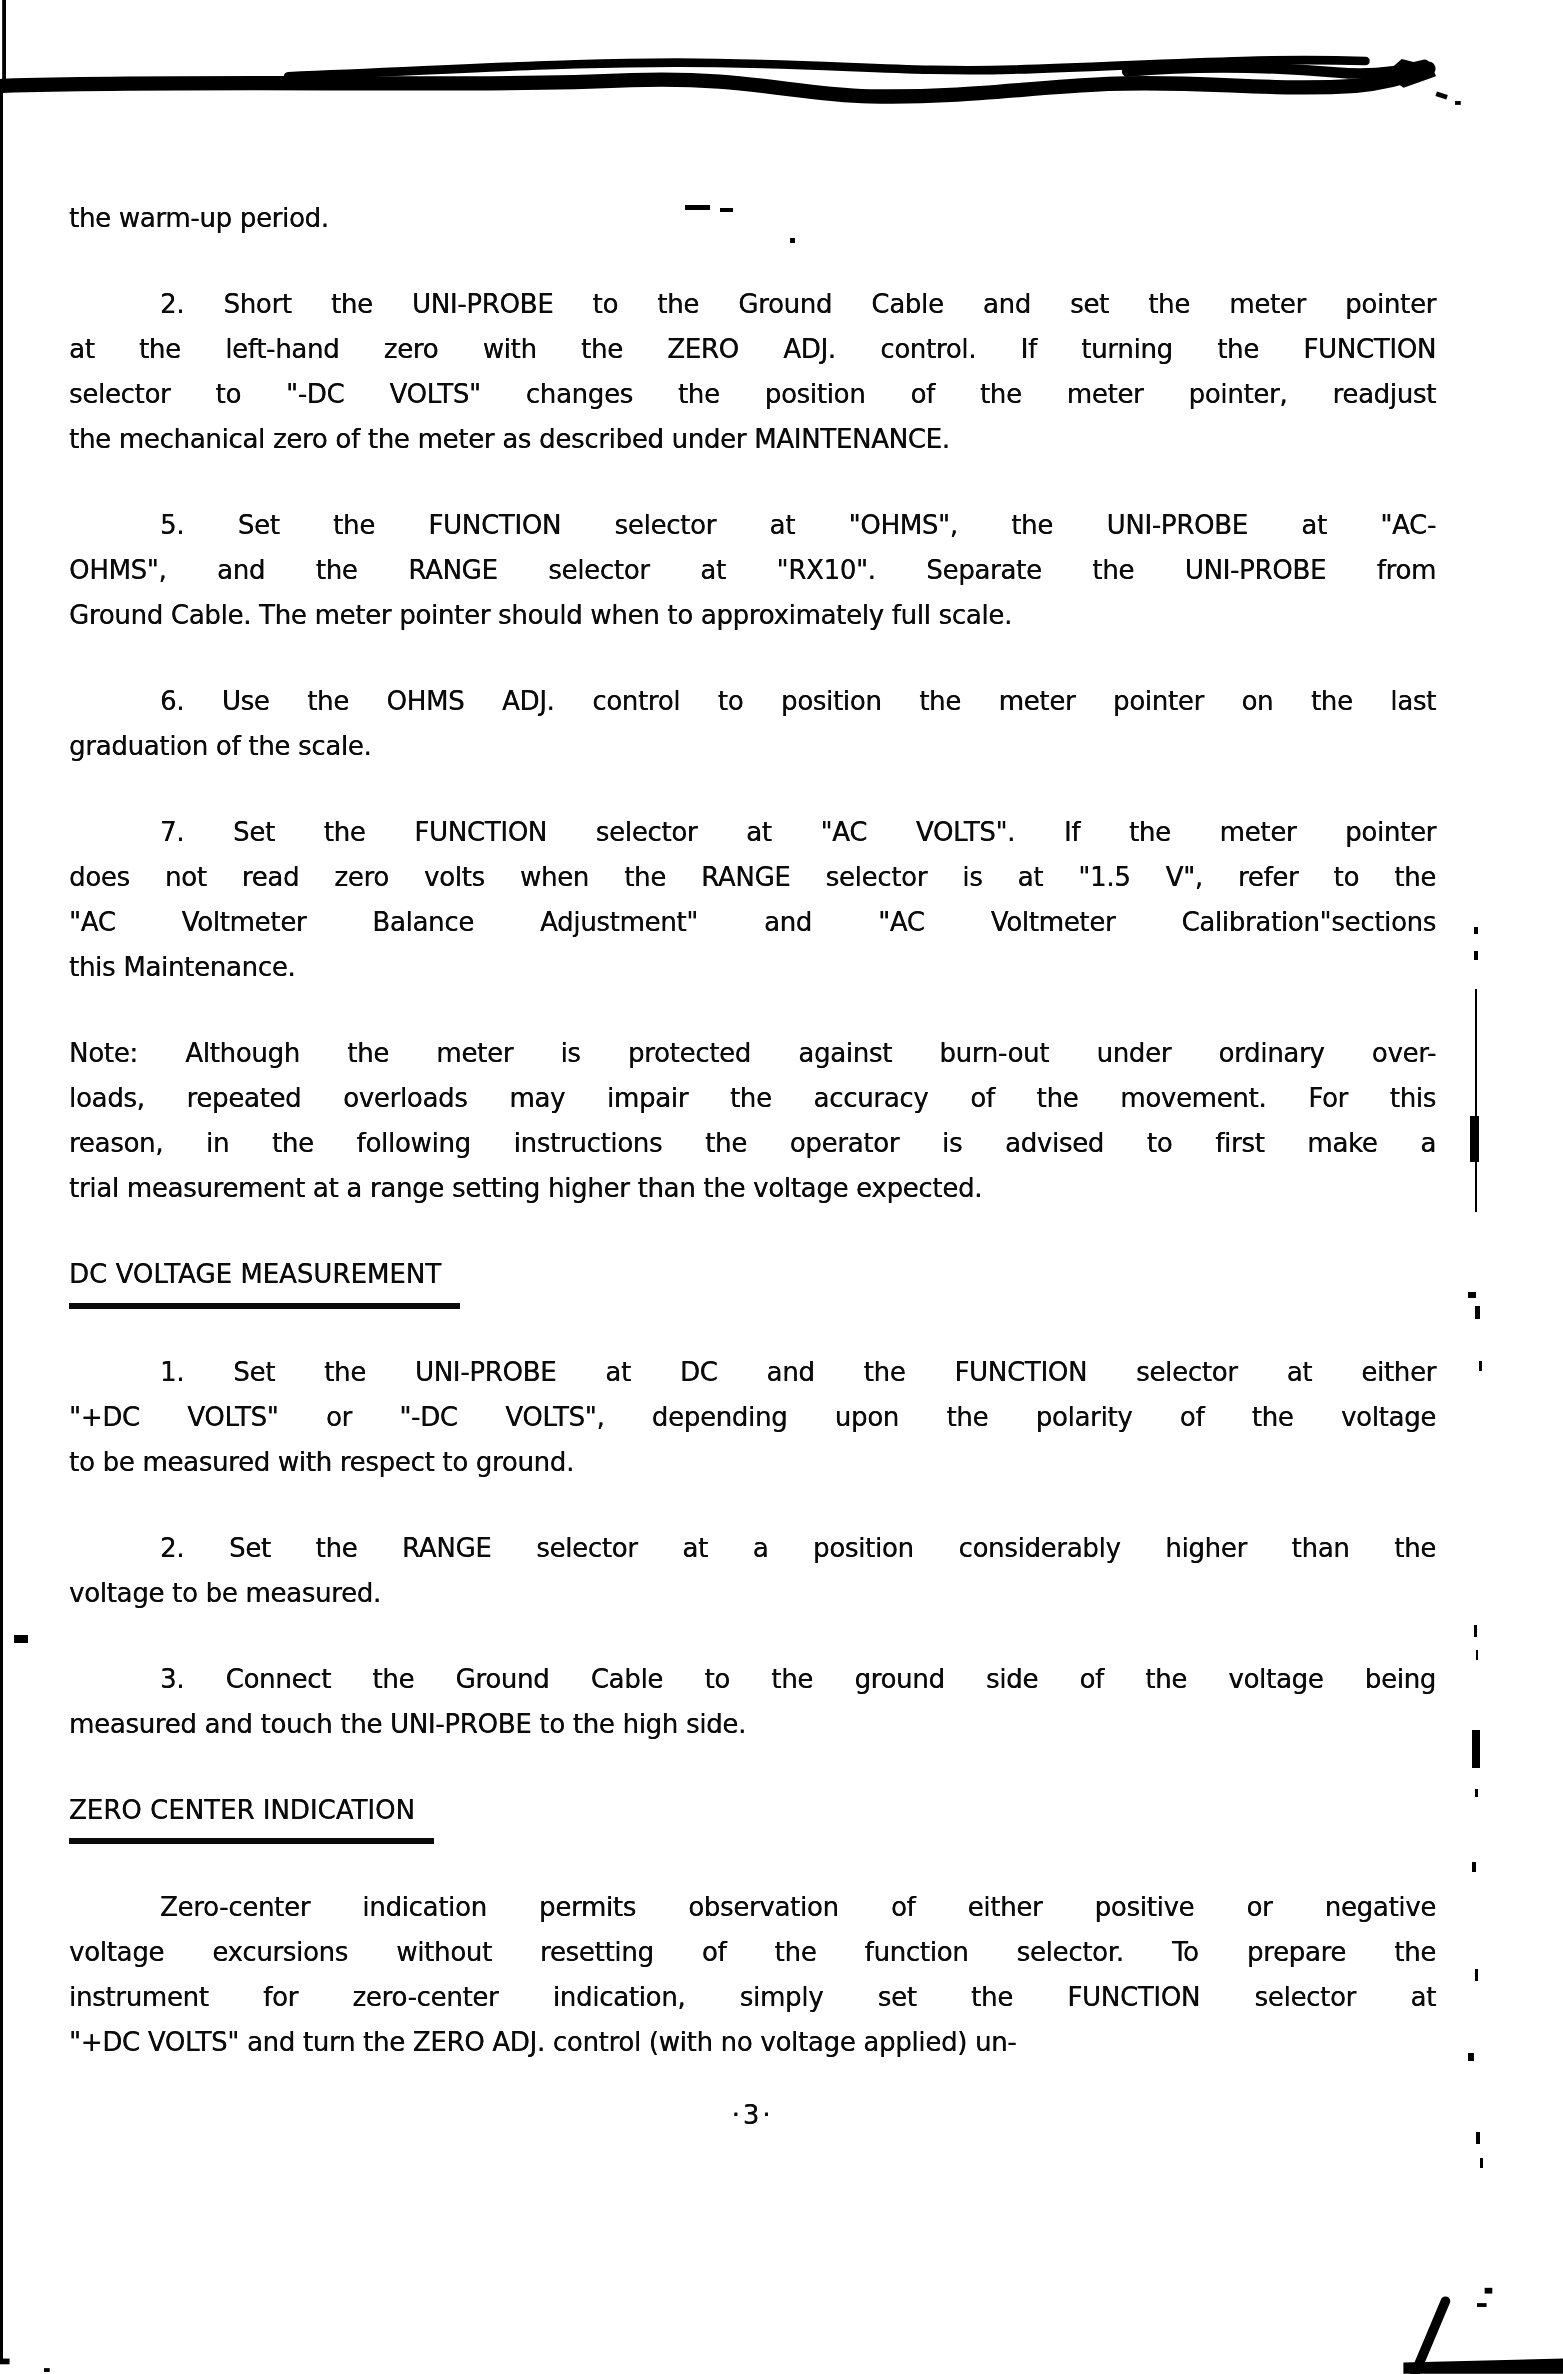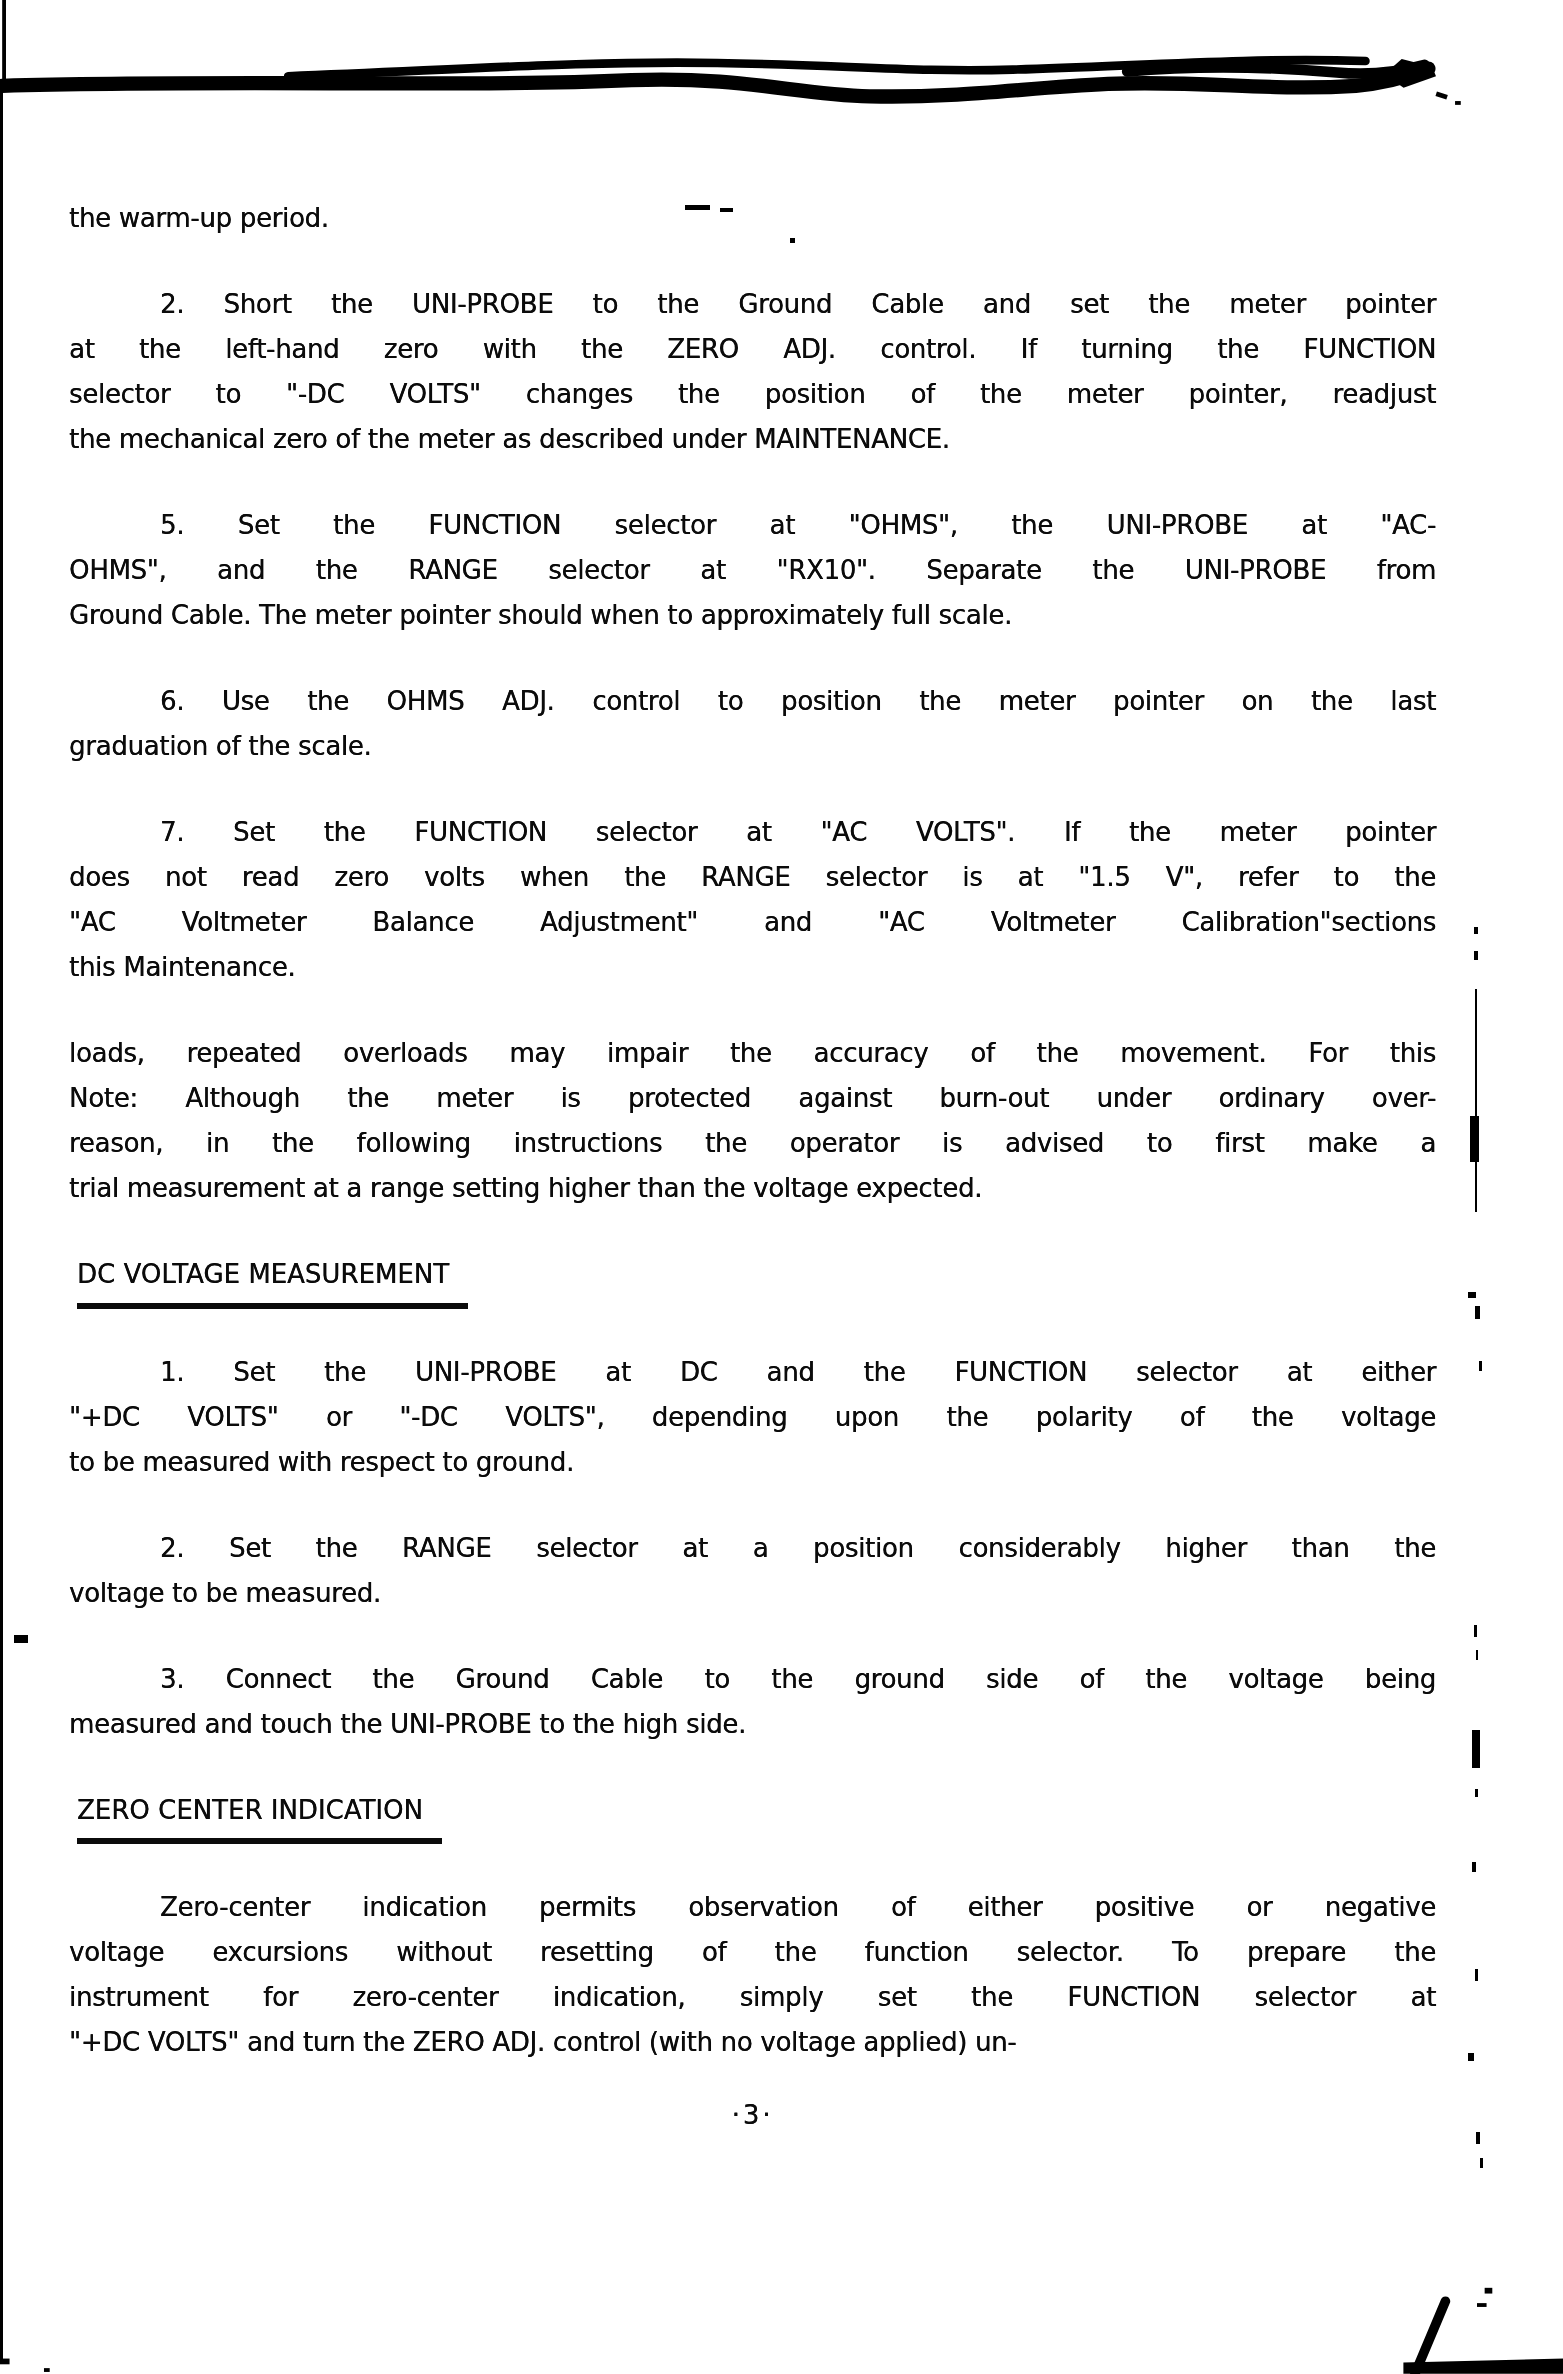--- a/index.html
+++ b/index.html
@@ -22,21 +22,20 @@
   }
   .para { margin:0 0 41px 0; }
   .line { text-align:justify; text-align-last:justify; }
   .line.last { text-align-last:left; }
   .line.indent { text-indent:91px; }
   .heading {
     display:inline-block;
     border-bottom:6.7px solid #0b0b0b;
     padding:0 19px 5.7px 0;
     letter-spacing:0;
-    margin-left:8px;
   }
   .pagenum { text-align:center; margin-top:-13.4px; letter-spacing:2.9px; }
 
   
   .artifact { position:absolute; background:#000; }
   #top-wave { position:absolute; left:0; top:0; }
   #corner-svg { position:absolute; left:0; bottom:0; }
 </style>
 </head>
 <body>
@@ -110,22 +109,22 @@
   </div>
 
   <div class="para">
     <div class="line indent">7.  Set the FUNCTION selector at "AC VOLTS".  If the meter pointer</div>
     <div class="line">does not read zero volts when the RANGE selector is at "1.5 V", refer to the</div>
     <div class="line">"AC Voltmeter Balance Adjustment" and "AC Voltmeter Calibration"sections</div>
     <div class="line last">this Maintenance.</div>
   </div>
 
   <div class="para">
+    <div class="line">Note:  Although the meter is protected against burn-out under ordinary over-</div>
     <div class="line">loads, repeated overloads may impair the accuracy of the movement.  For this</div>
-    <div class="line">Note:  Although the meter is protected against burn-out under ordinary over-</div>
     <div class="line">reason,  in the following instructions the operator is advised  to first make  a</div>
     <div class="line last">trial measurement at a range setting higher than the voltage expected.</div>
   </div>
 
   <div class="para">
     <div class="heading">DC VOLTAGE MEASUREMENT</div>
   </div>
 
   <div class="para">
     <div class="line indent">1.  Set the UNI-PROBE at DC  and  the  FUNCTION  selector  at  either</div>

